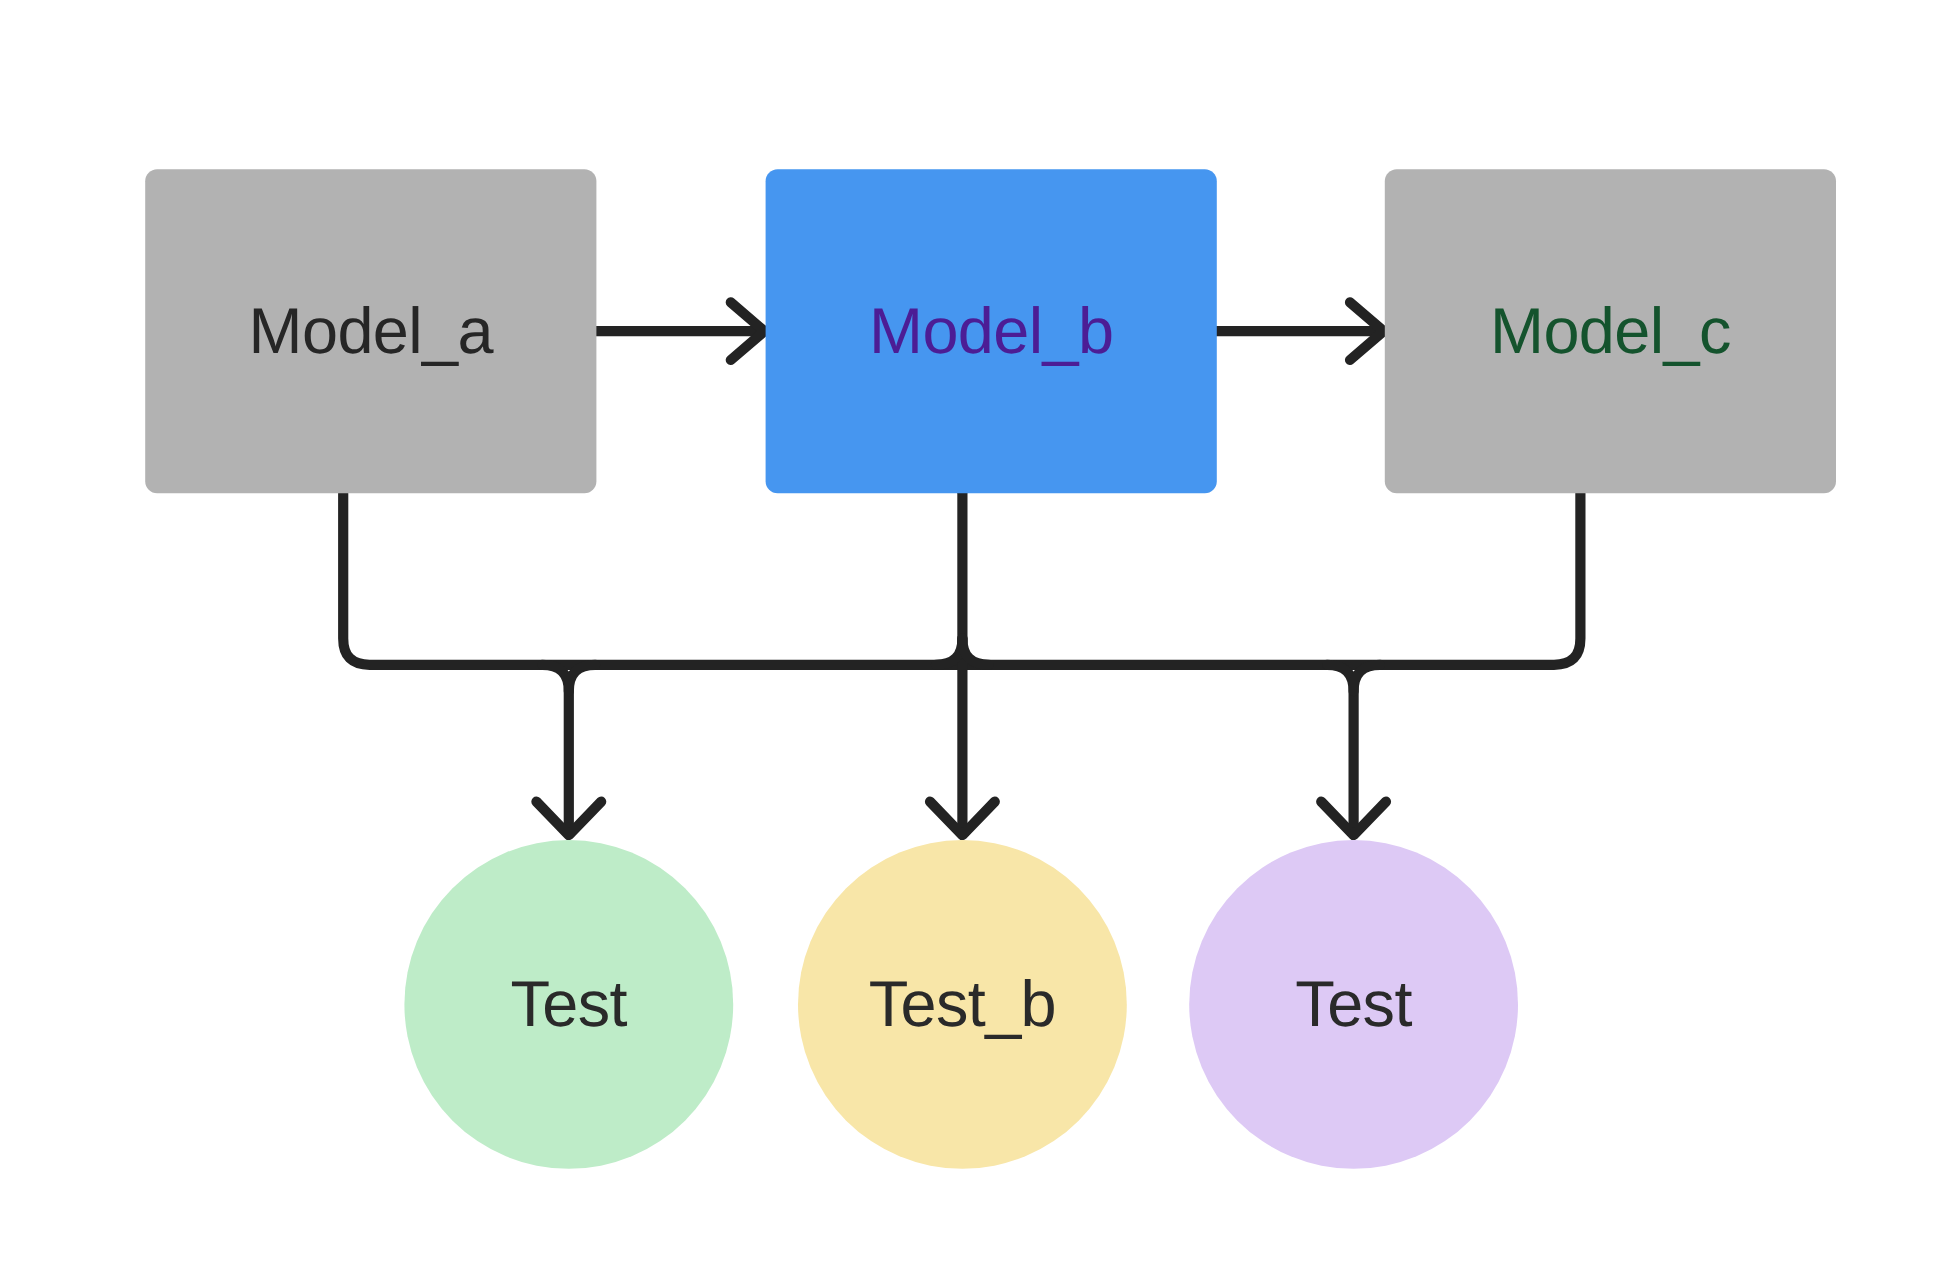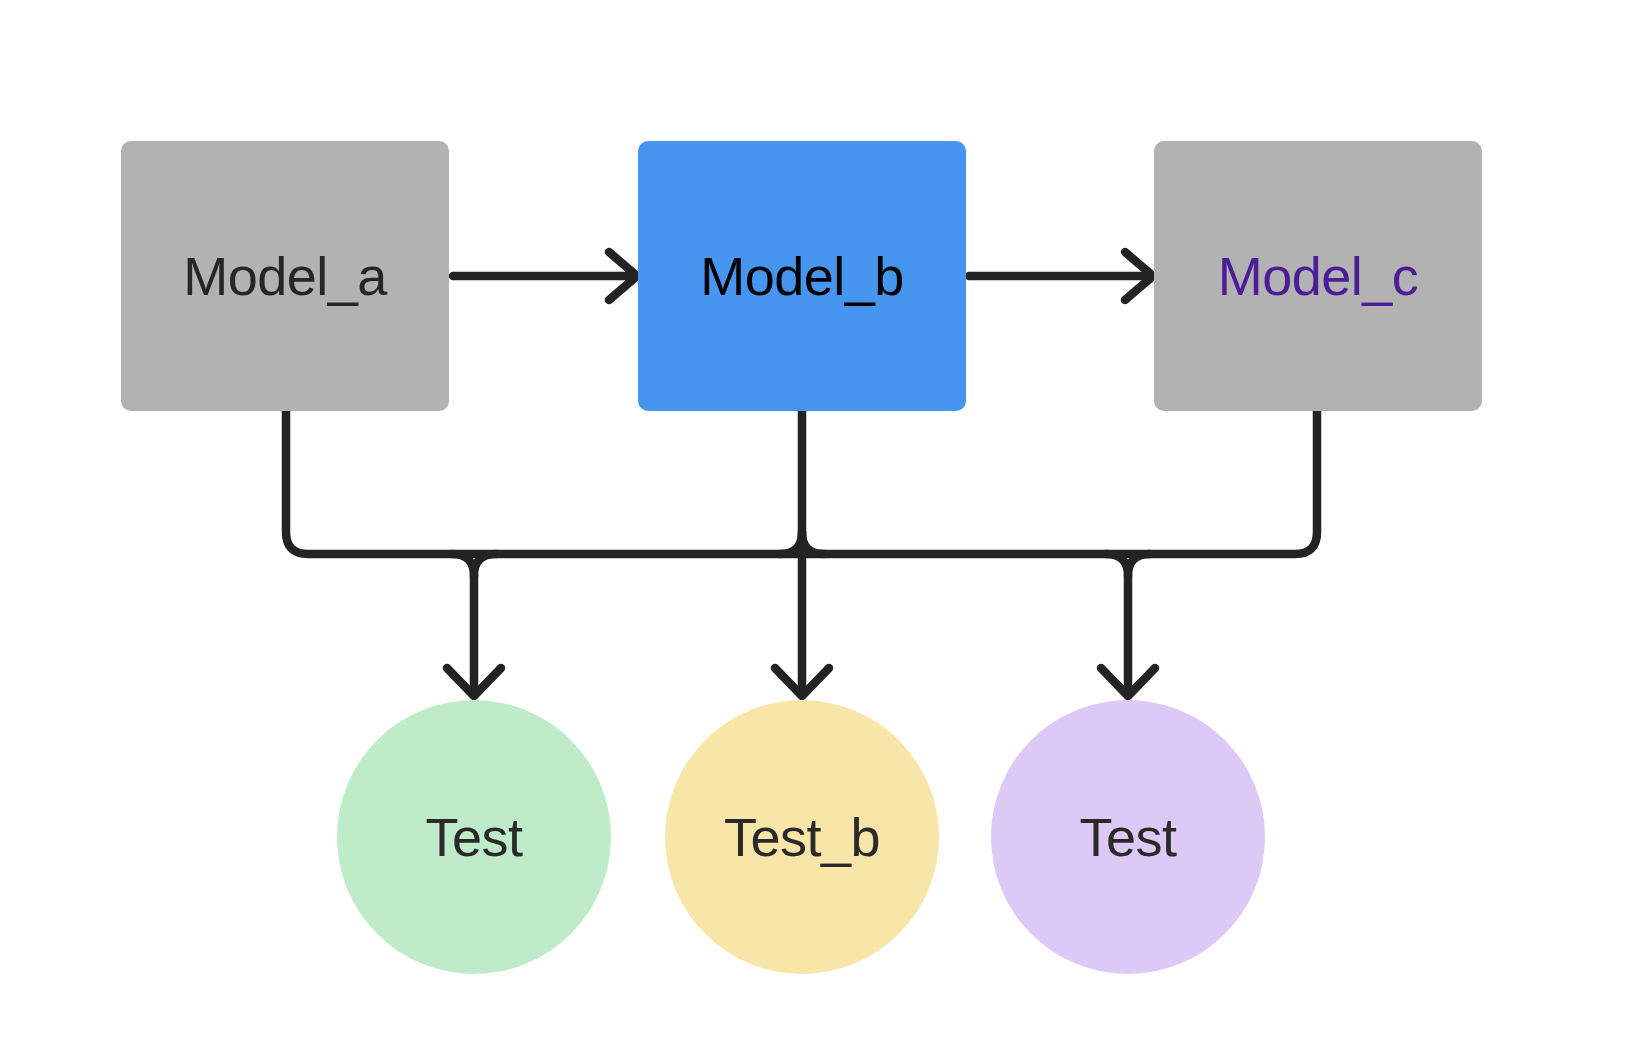--- a/index.html
+++ b/index.html
@@ -33,21 +33,21 @@
     height: 1060px;
   }
   .node {
     position: absolute;
     display: flex;
     align-items: center;
     justify-content: center;
     box-sizing: border-box;
   }
   .model-node {
-    width: 328px;
+    width: 376px;
     height: 270px;
     border-radius: 10px;
     font-size: 54px;
     font-weight: 500;
     letter-spacing: -0.5px;
   }
   .model-a { left: 121px; top: 141px; }
   .model-b { left: 638px; top: 141px; }
   .model-c { left: 1154px; top: 141px; }
   .test-node {
@@ -97,25 +97,25 @@
       <path d="M 447 668 L 474 696 L 501 668"></path>
       <path d="M 775 668 L 802 696 L 829 668"></path>
       <path d="M 1101 668 L 1128 696 L 1155 668"></path>
     </g>
   </svg>
 
   <div class="node model-node model-a" style="background-color: rgb(178, 178, 178); color: rgb(38, 38, 38);">
     <span class="node-label">Model_a</span>
   </div>
 
-  <div class="node model-node model-b" style="background-color: rgb(70, 150, 240); color: #000000;">
+  <div class="node model-node model-b" style="background-color: rgb(70, 150, 240); color: #4c1d95;">
     <span class="node-label">Model_b</span>
   </div>
 
-  <div class="node model-node model-c" style="background-color: rgb(178, 178, 178); color: #4c1d95;">
+  <div class="node model-node model-c" style="background-color: rgb(178, 178, 178); color: #14532d;">
     <span class="node-label">Model_c</span>
   </div>
 
   <div class="node test-node test-ab" style="background-color: rgb(190, 236, 200); color: rgb(42, 42, 42);">
     <span class="node-label">Test</span>
   </div>
 
   <div class="node test-node test-b" style="background-color: rgb(248, 230, 168); color: rgb(42, 42, 42); align-items: center;">
     <span class="node-label">Test_b</span>
     <span class="node-label"></span>

